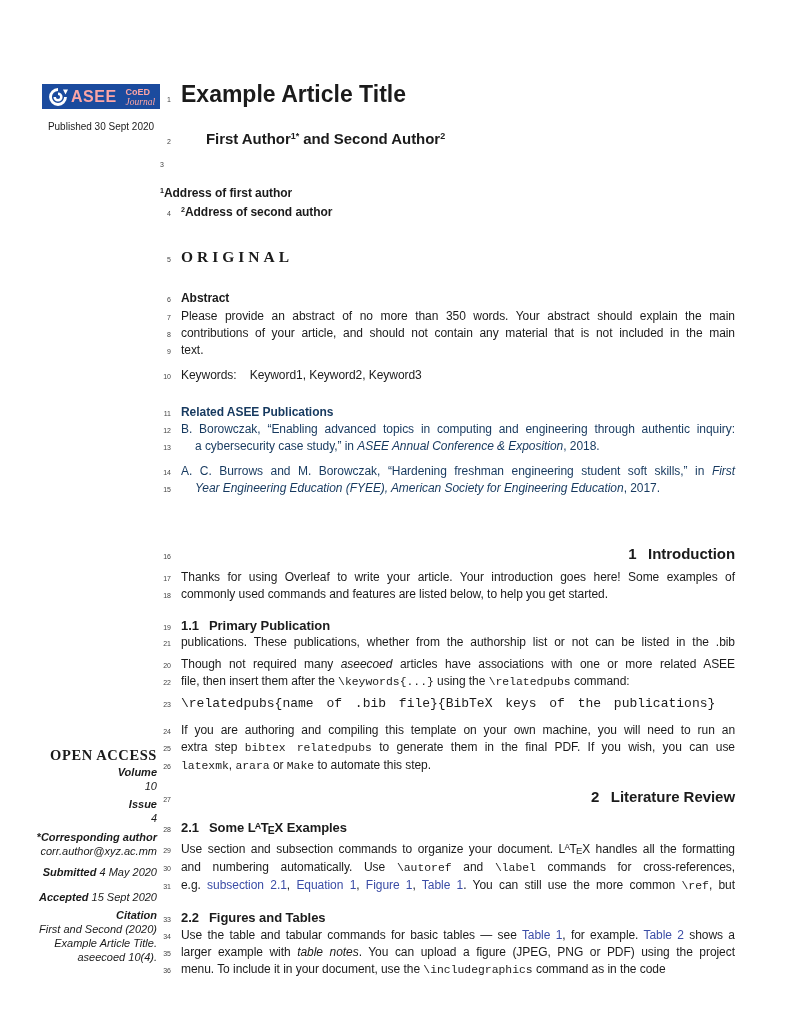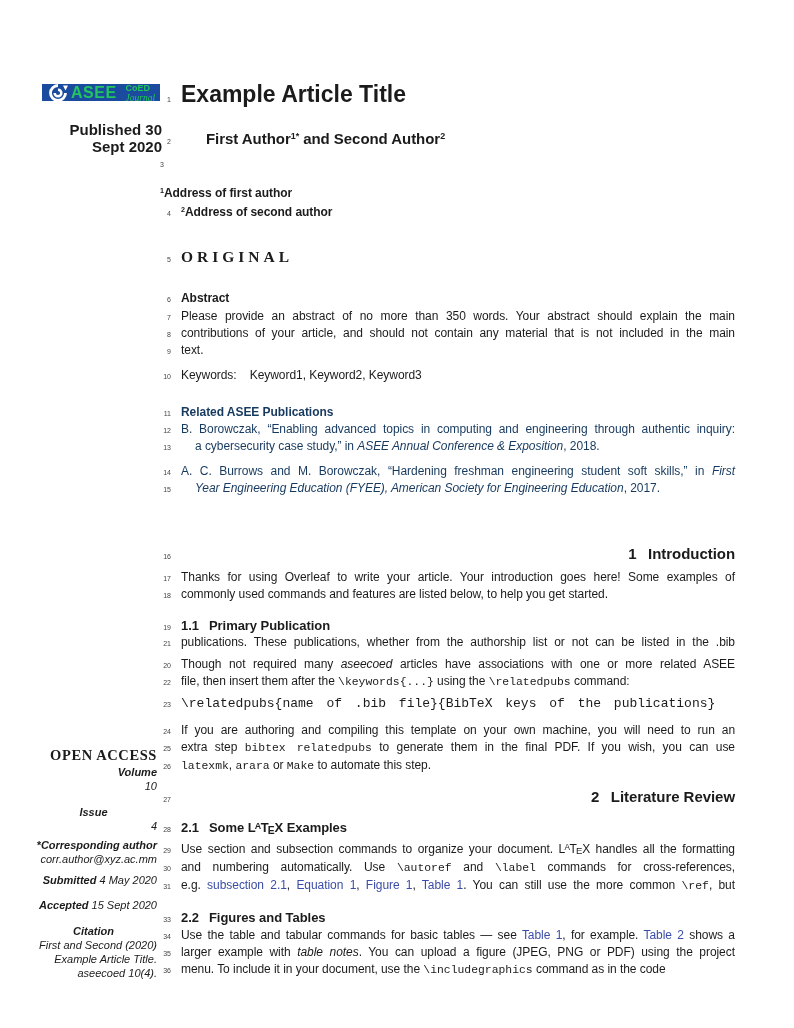--- a/index.html
+++ b/index.html
@@ -5,38 +5,38 @@
   :root{
     --logo-blue:#1B4B9E; --highlight:#7FC3ED; --citation-text:#16395F;
     --link:#3B4DA6; --body-text:#1B1B1B; --line-number:#444444;
   }
   *{margin:0;padding:0;box-sizing:border-box;}
   html,body{background:#fff;}
   body{font-family:"Liberation Sans",sans-serif;color:var(--body-text);}
   #page{position:relative;width:794px;height:1028px;background:#fff;overflow:hidden;}
 
   
-  .logo{position:absolute;left:42px;top:84px;width:118px;height:17px;background:var(--logo-blue);
-        display:flex;align-items:center;padding:0 6px;color:#22c55e;}
+  .logo{position:absolute;left:42px;top:84px;width:118px;height:25px;background:var(--logo-blue);
+        display:flex;align-items:center;padding:0 6px;color:#fca5a5;}
   .logo-swirl{width:20px;height:20px;flex:0 0 20px;margin-right:3px;}
   .logo-asee{font-size:16px;font-weight:700;letter-spacing:.5px;}
   .logo-divider{width:1.5px;height:22px;background:rgba(255,255,255,.9);margin:0 5px 0 4px;}
   .logo-right{display:flex;flex-direction:column;line-height:10px;}
   .logo-coed{font-size:9px;font-weight:700;}
   .logo-journal{font-size:9.5px;font-style:italic;font-family:"Liberation Serif",serif;}
-  .published{position:absolute;left:40px;top:121px;width:122px;text-align:right;
-             font-size:15px;font-weight:700;}
+  .published{position:absolute;left:40px;top:121px;width:122px;text-align:center;
+             font-size:10px;font-weight:400;}
 
   
   .sidebar{position:absolute;left:30px;top:746px;width:127px;text-align:right;
            font-size:11px;line-height:14px;font-style:italic;}
   .oa{font-family:"Liberation Serif",serif;font-style:normal;font-weight:700;
       font-size:14.5px;letter-spacing:.6px;line-height:18px;}
   .sb-label{font-weight:700;}
-  .mt1{margin-top:1px;} .mt4{margin-top:12px;text-align:center;} .mt5{margin-top:5px;}
+  .mt1{margin-top:1px;} .mt4{margin-top:4px;} .mt5{margin-top:5px;}
   .mt7{margin-top:7px;} .mt11{margin-top:11px;}
 
   
   #main-column{position:absolute;left:160px;top:78px;width:575px;padding-top:2px;}
   .group{display:flow-root;position:relative;}
   .group.highlight::before{content:"";position:absolute;left:10px;right:0;top:-7px;bottom:-7px;
         background:var(--highlight);z-index:-1;}
   .group.highlight .lc{color:var(--citation-text);}
   .row{display:flex;align-items:baseline;}
   .lnum{flex:0 0 21px;padding-right:10px;text-align:right;font-size:7px;

